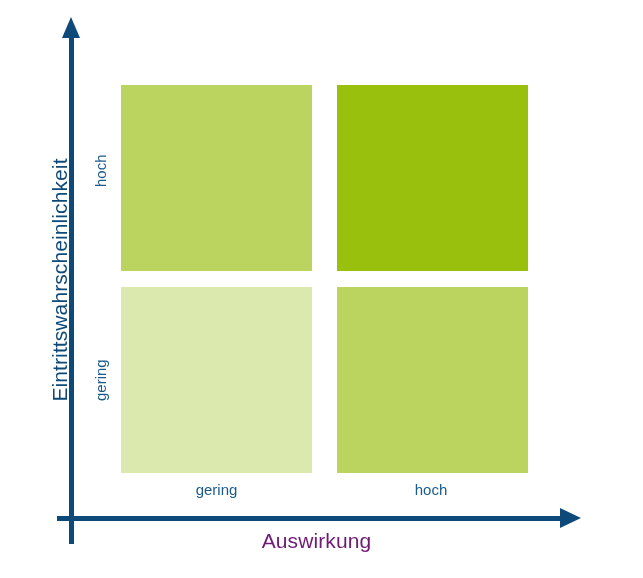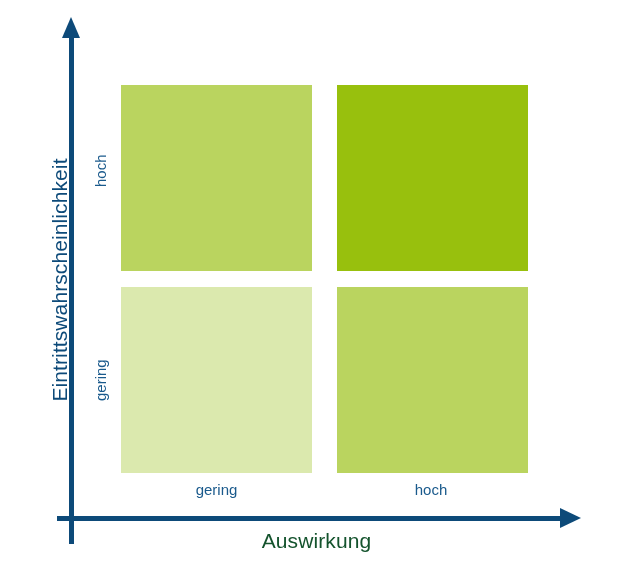--- a/index.html
+++ b/index.html
@@ -136,21 +136,21 @@
 <body>
 
 <div id="risk-matrix-figure" style="background: rgb(255, 255, 255);">
 
   <div id="y-axis-line" class="axis-line" style="background: rgb(13, 74, 121);"></div>
   <div id="y-axis-arrow" class="axis-arrow" style="border-bottom-color: rgb(13, 74, 121);"></div>
   <div id="y-axis-title" style="color: rgb(13, 74, 121);">Eintrittswahrscheinlichkeit</div>
 
   <div id="x-axis-line" class="axis-line" style="background: rgb(13, 74, 121);"></div>
   <div id="x-axis-arrow" class="axis-arrow" style="border-left-color: rgb(13, 74, 121);"></div>
-  <div id="x-axis-title" style="color: #14532d; text-align: center;">Auswirkung</div>
+  <div id="x-axis-title" style="color: #701a75; text-align: center;">Auswirkung</div>
 
   <div id="tick-y-hoch" class="tick-label-y" style="color: rgb(26, 90, 140);">hoch</div>
   <div id="tick-y-gering" class="tick-label-y" style="color: rgb(26, 90, 140);">gering</div>
 
   <div id="tick-x-gering" class="tick-label-x" style="color: rgb(26, 90, 140);">gering</div>
   <div id="tick-x-hoch" class="tick-label-x" style="color: rgb(26, 90, 140);">hoch</div>
 
   <div id="matrix-grid">
     <div id="cell-high-low" class="matrix-cell" style="background: rgb(186, 212, 95);"></div>
     <div id="cell-high-high" class="matrix-cell" style="background: rgb(152, 192, 13);"></div>

